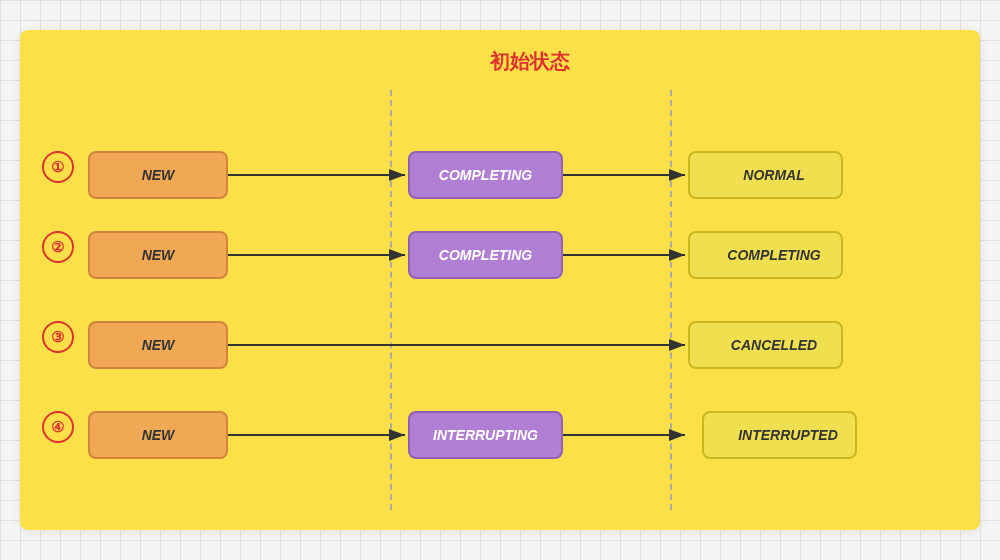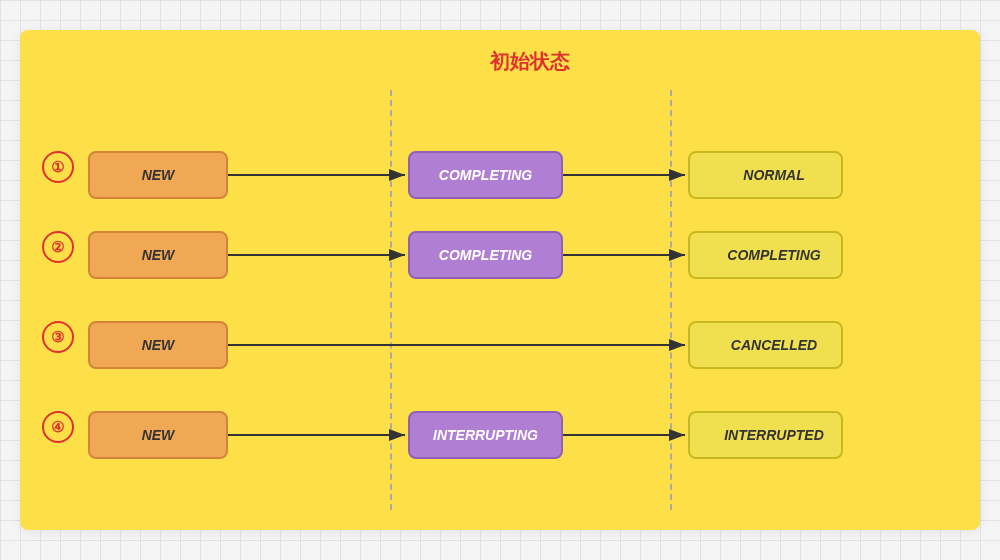--- a/index.html
+++ b/index.html
@@ -137,21 +137,21 @@
   <div class="state-box box-purple" style="left:388px; top:201px;">COMPLETING</div>
   <div class="state-box box-yellow" style="left:668px; top:201px;">COMPLETING</div>
 
   <div class="row-num" style="top: 291px;">③</div>
   <div class="state-box box-orange" style="left:68px; top:291px;">NEW</div>
   <div class="state-box box-yellow" style="left:668px; top:291px;text-align:center;">CANCELLED</div>
 
   <div class="row-num" style="top: 381px;">④</div>
   <div class="state-box box-orange" style="left:68px; top:381px;">NEW</div>
   <div class="state-box box-purple" style="left:388px; top:381px;">INTERRUPTING</div>
-  <div class="state-box box-yellow" style="left:668px; top:381px;">INTERRUPTED</div>
+  <div class="state-box box-yellow" style="left:682px; top:381px;">INTERRUPTED</div>
 
   <svg class="arrows-svg">
     <defs>
       <marker id="arrowhead" markerWidth="8" markerHeight="6" refX="8" refY="3" orient="auto">
         <polygon points="0 0, 8 3, 0 6" fill="#333"></polygon>
       </marker>
     </defs>
 
     <line x1="208" y1="145" x2="385" y2="145" stroke="#333" stroke-width="2" marker-end="url(#arrowhead)"></line>
 

